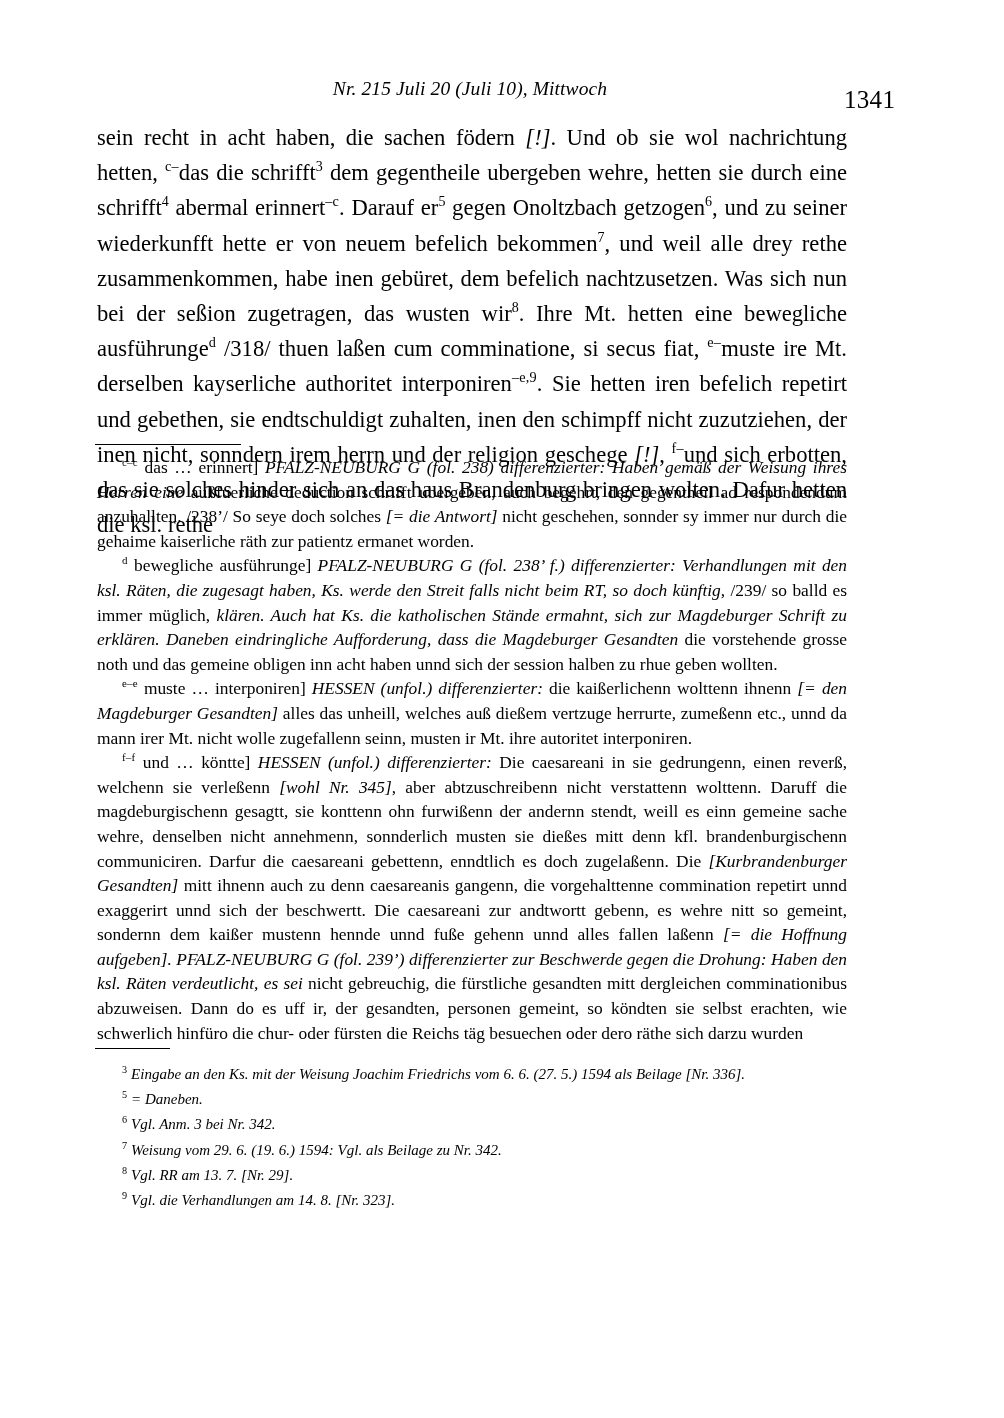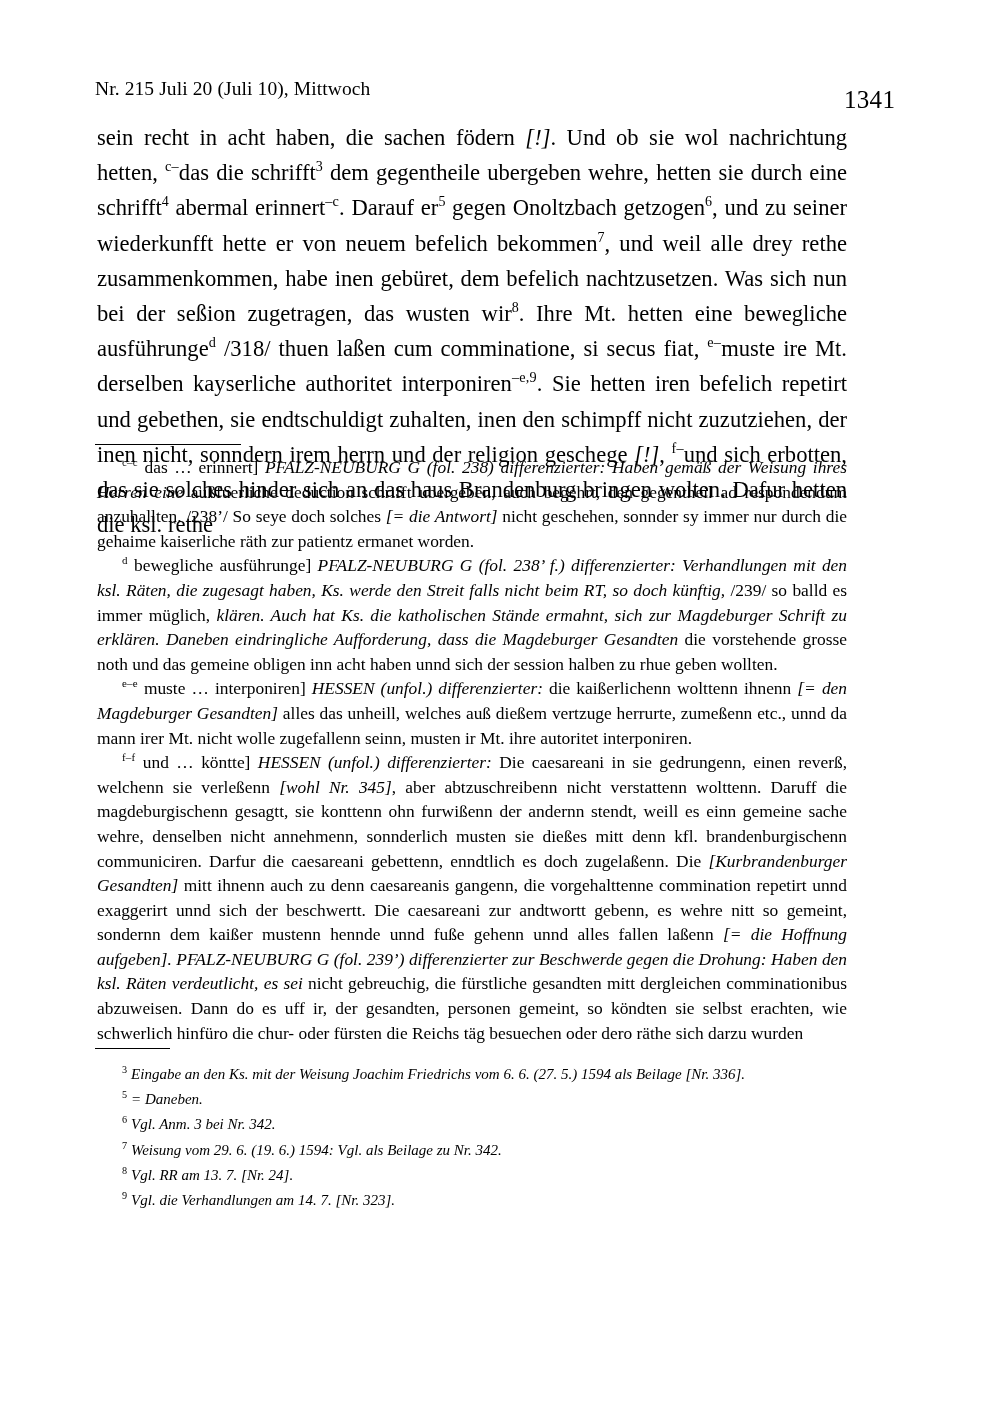--- a/index.html
+++ b/index.html
@@ -24,21 +24,22 @@
   }
   
   .runhead {
     position: absolute;
     left: 95px;
     right: 159px;
     top: 78px;
     height: 28px;
     display: flex;
     align-items: baseline;
-    justify-content: flex-start;
+    justify-content: center;
+    font-style: italic;
   }
   .runhead-title {
     font-size: 19.5px;
     letter-spacing: 0.1px;
     white-space: nowrap;
   }
   .folio {
     position: absolute;
     right: 0px;
     top: 86px;
@@ -151,17 +152,17 @@
 
   </div>
 
   <div class="rule rule-footnotes"></div>
 
   <div class="col footnotes">
     <p class="fn"><span class="fnnum">3</span><i>Eingabe an den Ks. mit der Weisung Joachim Friedrichs vom 6. 6. (27. 5.) 1594 als Beilage [Nr. 336].</i></p>
     <p class="fn"><span class="fnnum">5</span><i>= Daneben.</i></p>
     <p class="fn"><span class="fnnum">6</span><i>Vgl. Anm. 3 bei Nr. 342.</i></p>
     <p class="fn"><span class="fnnum">7</span><i>Weisung vom 29. 6. (19. 6.) 1594: Vgl. als Beilage zu Nr. 342.</i></p>
-    <p class="fn"><span class="fnnum">8</span><i>Vgl. RR am 13. 7. [Nr. 24].</i></p>
-    <p class="fn"><span class="fnnum">9</span><i>Vgl. die Verhandlungen am 14. 7. [Nr. 323].</i></p>
+    <p class="fn"><span class="fnnum">8</span><i>Vgl. RR am 13. 7. [Nr. 29].</i></p>
+    <p class="fn"><span class="fnnum">9</span><i>Vgl. die Verhandlungen am 14. 8. [Nr. 323].</i></p>
   </div>
 
 </div>
 
 </body></html>

